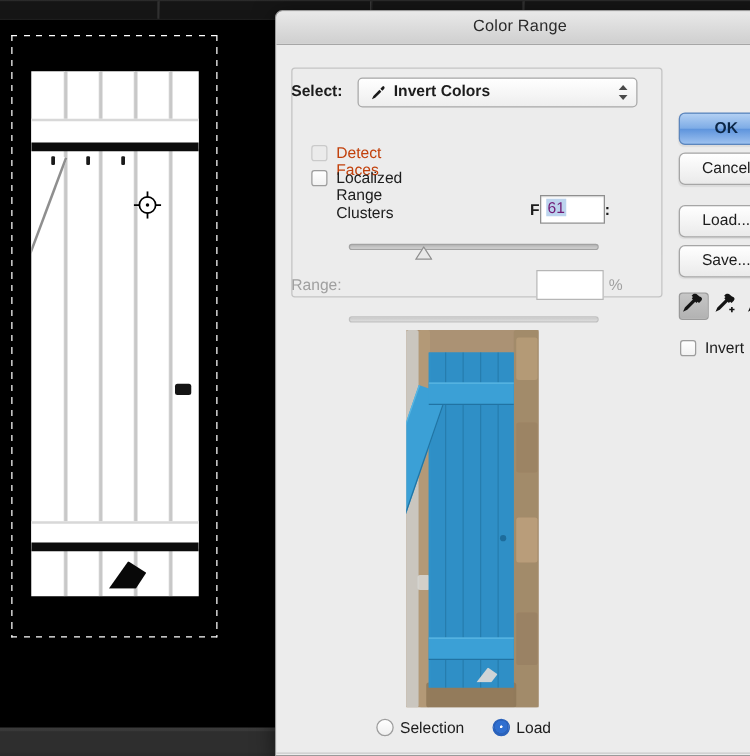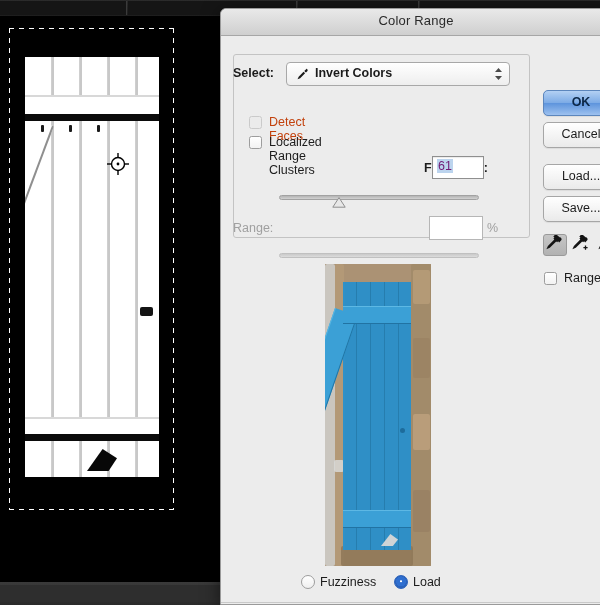--- a/index.html
+++ b/index.html
@@ -402,21 +402,21 @@
           <div class="sh-rail" style="top:228px;"></div>
           <div class="sh-knob"></div>
           <div class="sh-latch"></div>
         </div>
       </div>
     </div>
 
     <div class="row" id="radio-row">
       <div class="radio" id="radio-selection">
         <div class="rd-circle"></div>
-        <div class="rd-text">Fuzziness</div>
+        <div class="rd-text">Selection</div>
       </div>
       <div class="radio" id="radio-image">
         <div class="rd-circle on"></div>
         <div class="rd-text">Load</div>
       </div>
     </div>
 
     <div id="footer-divider"></div>
 
     <div id="right-column">
@@ -440,18 +440,18 @@
         <div class="eyedrop-btn" id="eyedrop-sub">
           <svg width="20" height="18" viewBox="0 0 20 18">
             <path d="M15.6 2.2 a2.0 2.0 0 0 1 1.4 3.4 l-1.8 1.8 -1.1 -1.1 -1.0 1.0 -0.9 -0.9 -6.4 6.4 -3.4 1.5 1.5 -3.4 6.4 -6.4 -0.9 -0.9 1.0 -1.0 -1.1 -1.1 1.8 -1.8 a2.0 2.0 0 0 1 0.9 -0.5 z" fill="#141414"></path>
             <path d="M13.4 12.6 h4.2" stroke="#141414" stroke-width="1.3"></path>
           </svg>
         </div>
       </div>
 
       <div id="invert-row">
         <div class="cb-box"></div>
-        <div class="cb-text">Range</div>
+        <div class="cb-text">Invert</div>
       </div>
     </div>
 
   </div>
 </div>
 
 </body></html>

